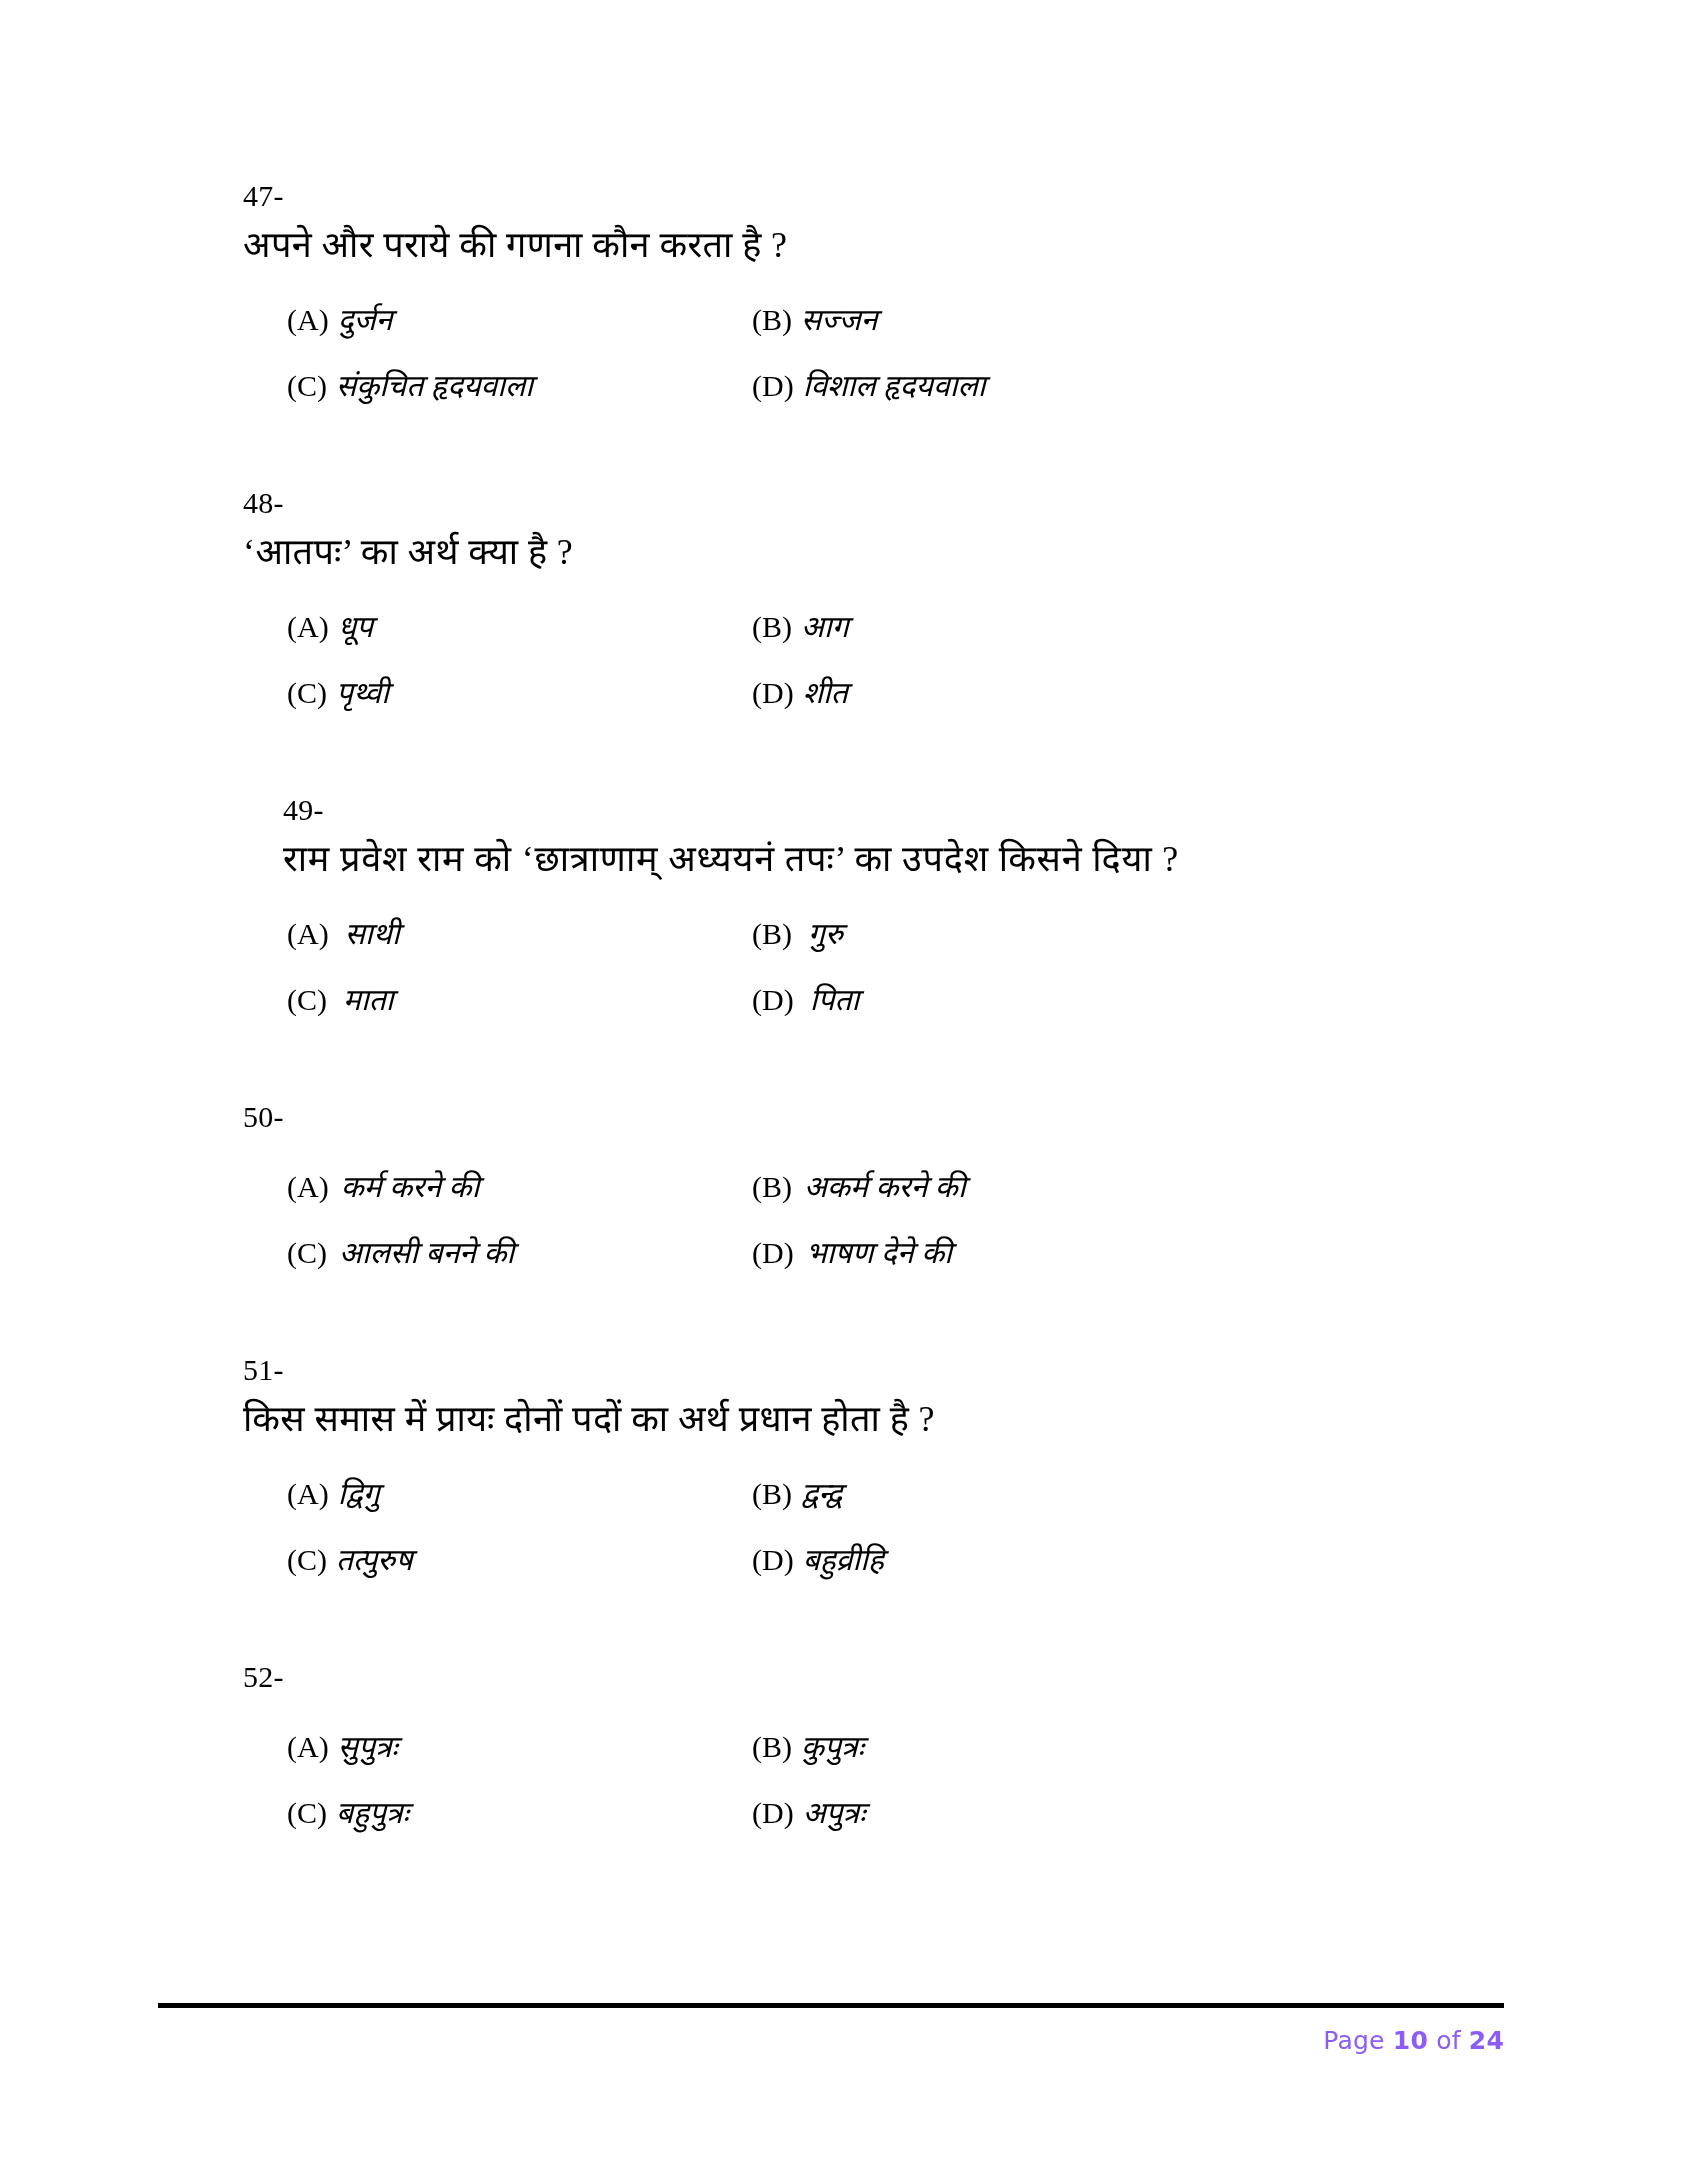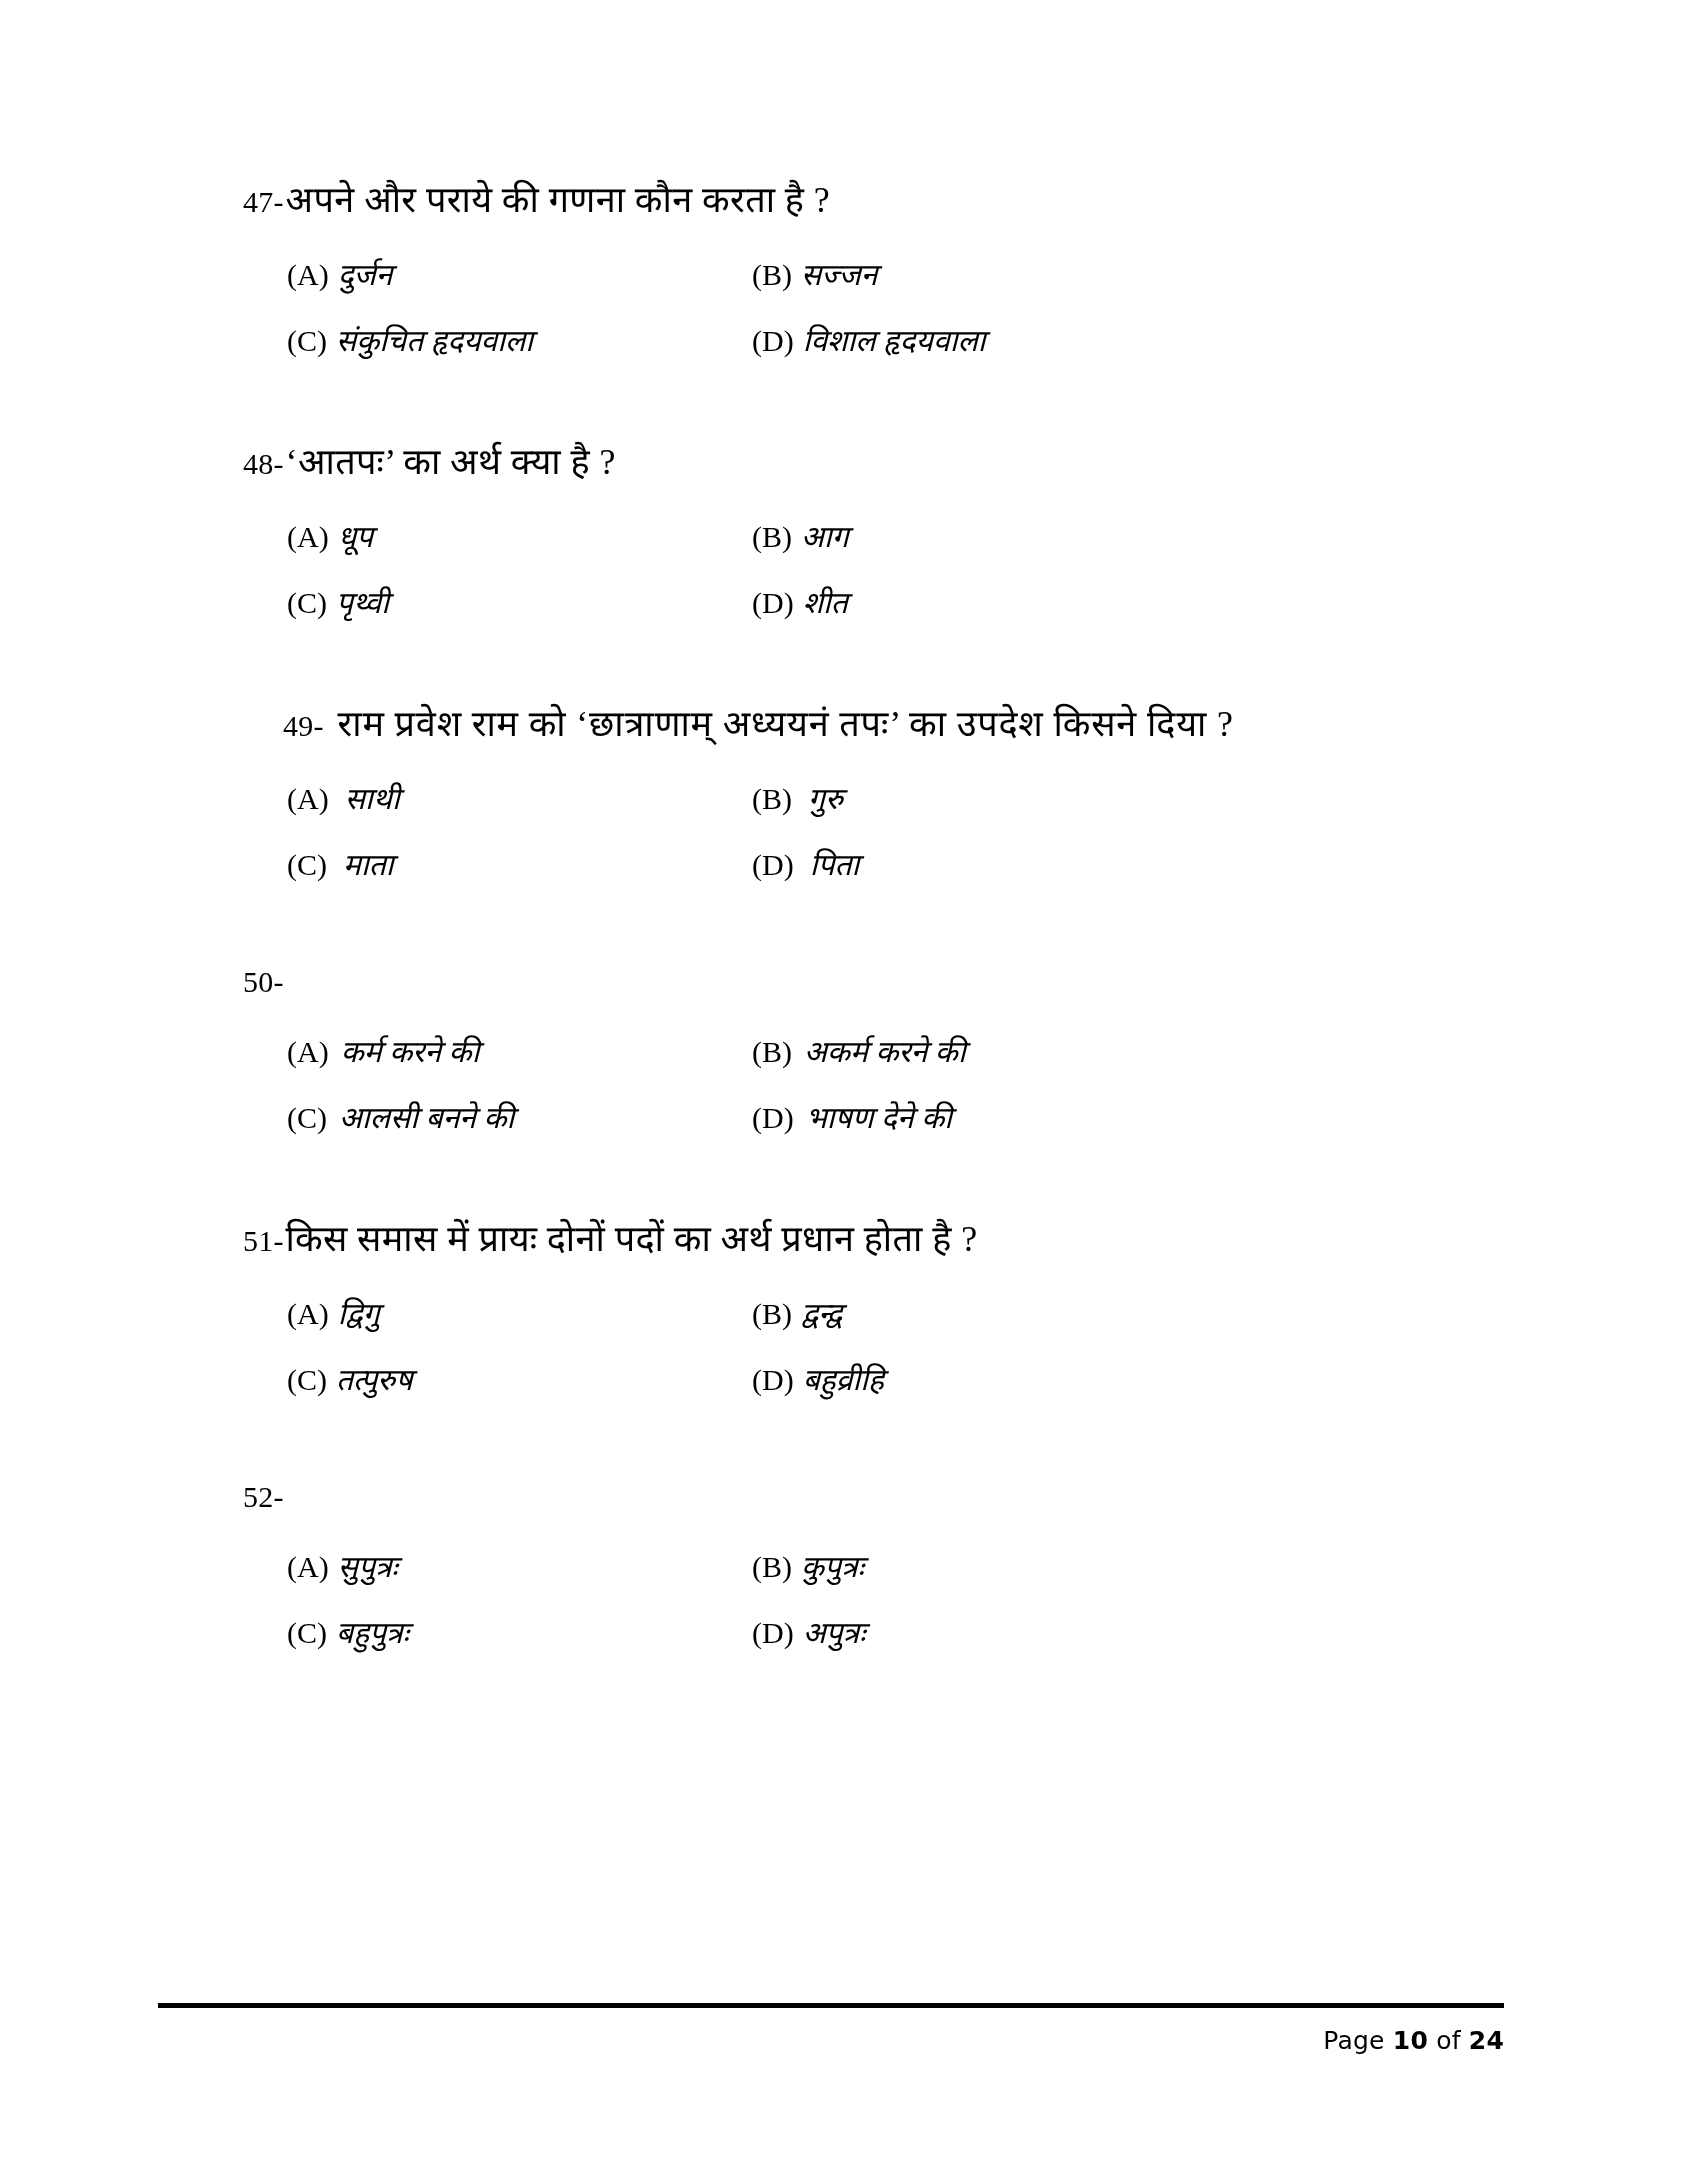--- a/index.html
+++ b/index.html
@@ -34,20 +34,21 @@
     margin-bottom: 73px;
   }
 
   .question-line {
     display: flex;
     align-items: baseline;
     font-size: 30px;
     line-height: 1.5;
     letter-spacing: 0.4px;
     white-space: nowrap;
+    flex-direction: column;
   }
 
   .q-number {
     font-size: 30px;
     letter-spacing: 0.2px;
     flex: 0 0 auto;
   }
 
   .q-gap-tight { width: 2px; flex: 0 0 auto; }
   .q-gap-wide  { width: 14px; flex: 0 0 auto; }
@@ -110,21 +111,21 @@
     width: 100%;
     height: 5px;
     background: #000000;
   }
 
   .footer-text {
     margin-top: 18px;
     text-align: right;
     font-family: "DejaVu Sans", "Liberation Sans", sans-serif;
     font-size: 25px;
-    color: #000000;
+    color: #8b5cf6;
     letter-spacing: 0.2px;
   }
 
   .footer-text .num {
     font-weight: bold;
   }
   .footer-text .lbl {
     font-weight: normal;
   }
 </style>

